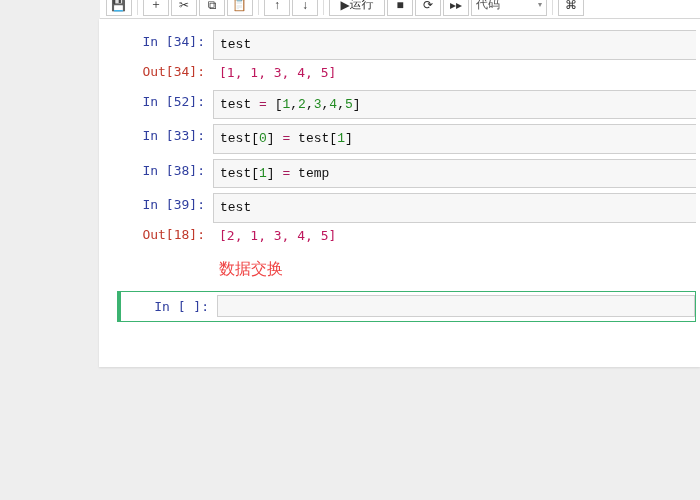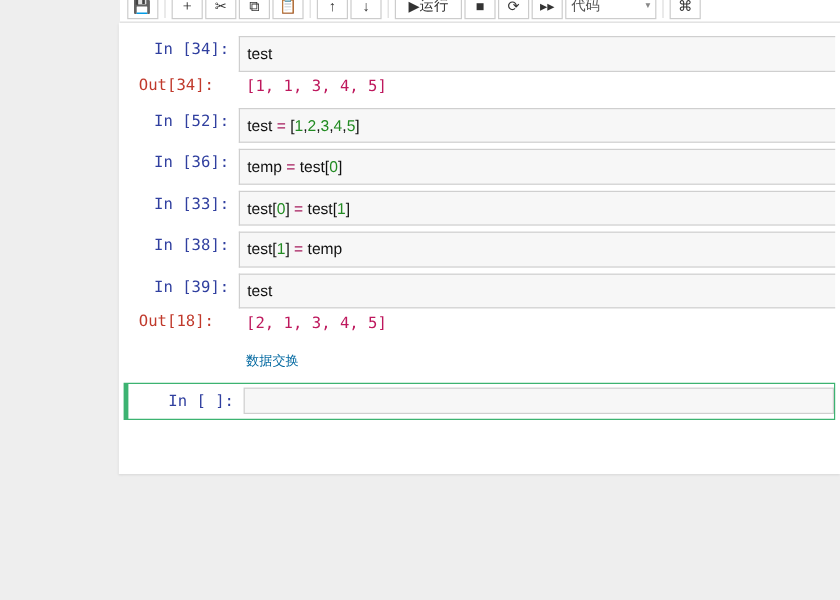--- a/index.html
+++ b/index.html
@@ -43,62 +43,62 @@
     display:flex;align-items:center;justify-content:space-between;
   }
   .tb-select .chev{font-size:8px;color:#888;}
   
   .notebook {
     position:absolute;
     top:19px;
     right:0;
     width:601px;
     background:#fff;
-    padding:6px 0 40px 0;
+    padding:6px 0 40px 14px;
     box-shadow:0 1px 2px rgba(0,0,0,.1);
   }
   .cell { margin:5px 4px 5px 4px; }
   .row { display:flex; align-items:flex-start; }
   .prompt {
     width:96px;
     flex:0 0 96px;
     text-align:right;
     padding:4px 8px 4px 0;
     font-family:Menlo,Consolas,"DejaVu Sans Mono",monospace;
     font-size:13px;
     white-space:pre;
   }
   .in-prompt { color:#303f9f; }
-  .out-prompt { color:#c0392b;text-align:center; }
+  .out-prompt { color:#c0392b; }
   .code-box {
     flex:1;
     border:1px solid #cfcfcf;
     background:#f7f7f7;
     padding:5px 6px;
-    font-family:Liberation Sans, sans-serif;
+    font-family:Liberation Mono, monospace;
     font-size:13px;
     line-height:1.35;
     color:#111;
     white-space:pre;
     overflow:hidden;
     border-right:none;
   }
   .plain-out {
     flex:1;
     padding:5px 6px;
     font-family:Menlo,Consolas,"DejaVu Sans Mono",monospace;
     font-size:13px;
     white-space:pre;
     color:#be185d;
   }
   .md-box {
     flex:1;
     padding:6px 6px;
-    font-size:11px;
-    color:#0369a1;
+    font-size:16px;
+    color:#ef4444;
   }
   
   .tok-name{color:#111;}
   .tok-op{color:#a71d5d;}
   .tok-num{color:#228b22;}
   .tok-punc{color:#111;}
   
   .cell.active {
     border:1px solid #3cb371;
     border-left:4px solid #3cb371;
@@ -150,26 +150,20 @@
       </div>
     </div>
 
     <div class="cell">
       <div class="row">
         <div class="prompt in-prompt">In [52]:</div>
         <div class="code-box"><span class="tok-name">test</span> <span class="tok-op">=</span> <span class="tok-punc">[</span><span class="tok-num">1</span>,<span class="tok-num">2</span>,<span class="tok-num">3</span>,<span class="tok-num">4</span>,<span class="tok-num">5</span><span class="tok-punc">]</span></div>
       </div>
     </div>
 
-    <div class="cell">
-      <div class="row">
-        <div class="prompt in-prompt">In [36]:</div>
-        <div class="code-box"><span class="tok-name">temp</span> <span class="tok-op">=</span> <span class="tok-name">test</span><span class="tok-punc">[</span><span class="tok-num">0</span><span class="tok-punc">]</span></div>
-      </div>
-    </div>
 
     <div class="cell">
       <div class="row">
         <div class="prompt in-prompt">In [33]:</div>
         <div class="code-box"><span class="tok-name">test</span><span class="tok-punc">[</span><span class="tok-num">0</span><span class="tok-punc">]</span> <span class="tok-op">=</span> <span class="tok-name">test</span><span class="tok-punc">[</span><span class="tok-num">1</span><span class="tok-punc">]</span></div>
       </div>
     </div>
 
     <div class="cell">
       <div class="row">

